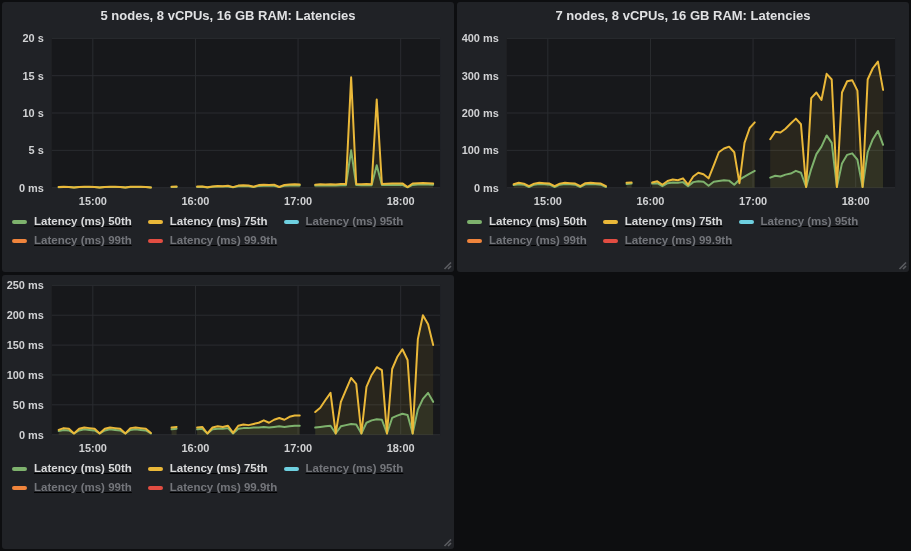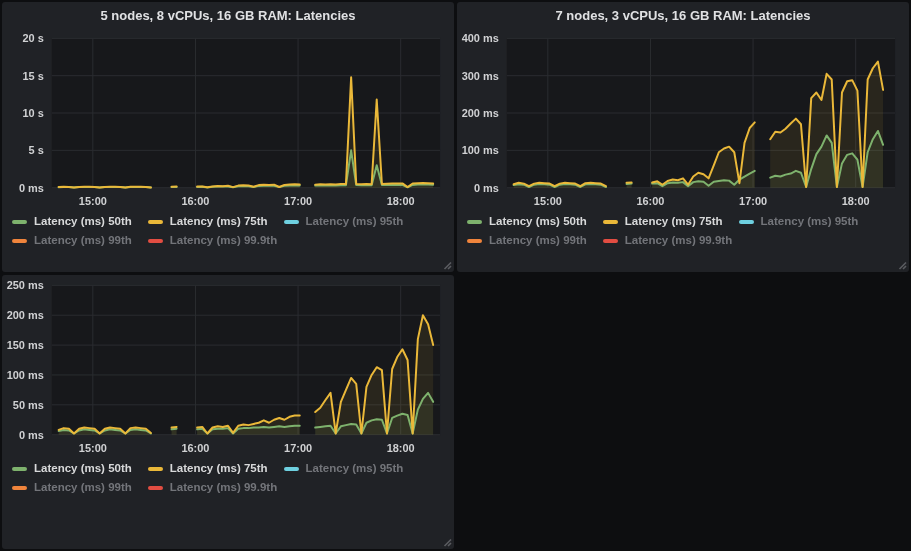--- a/index.html
+++ b/index.html
@@ -31,20 +31,21 @@
     font-size:13px; font-weight:700; color:#e0e1e3;
     cursor:pointer;
     flex:0 0 auto;
   }
   .chart-wrap { flex:0 0 auto; padding:0 6px 0 2px; }
   .chart-wrap svg { display:block; width:100%; height:182px; }
   .legend {
     padding:2px 8px 0 10px;
     display:flex; flex-wrap:wrap;
     line-height:19px;
+    text-decoration:underline;
   }
   .legend-item {
     display:flex; align-items:center;
     margin-right:16px;
     font-size:11.5px; font-weight:700;
     color:#d8d9da;
     cursor:pointer;
     white-space:nowrap;
   }
   .legend-item.dim { color:#73757a; }
@@ -132,21 +133,21 @@
           <span class="legend-swatch" style="background: rgb(226, 77, 66);"></span>
           <span>Latency (ms) 99.9th</span>
         </div>
       </div>
     <svg class="resize-handle" viewBox="0 0 9 9">
       <path d="M1.5,8 L8,1.5 M5,8 L8,5" stroke="#5a5c60" stroke-width="1.6" fill="none"></path>
     </svg>
   </div>
 
   <div class="panel">
-    <div class="panel-title">7 nodes, 3 vCPUs, 16 GB RAM: Latencies</div>
+    <div class="panel-title">7 nodes, 8 vCPUs, 16 GB RAM: Latencies</div>
     <div class="chart-wrap">
         <svg viewBox="0 0 446 182">
           <rect x="48" y="10" width="390" height="150" fill="#17181b"></rect>
           <g stroke="#2a2c30" stroke-width="1">
             <line x1="48" y1="160" x2="438" y2="160"></line>
             <line x1="48" y1="122.5" x2="438" y2="122.5"></line>
             <line x1="48" y1="85" x2="438" y2="85"></line>
             <line x1="48" y1="47.5" x2="438" y2="47.5"></line>
             <line x1="48" y1="10" x2="438" y2="10"></line>
             <line x1="89.23348017621146" y1="10" x2="89.23348017621146" y2="160"></line>

